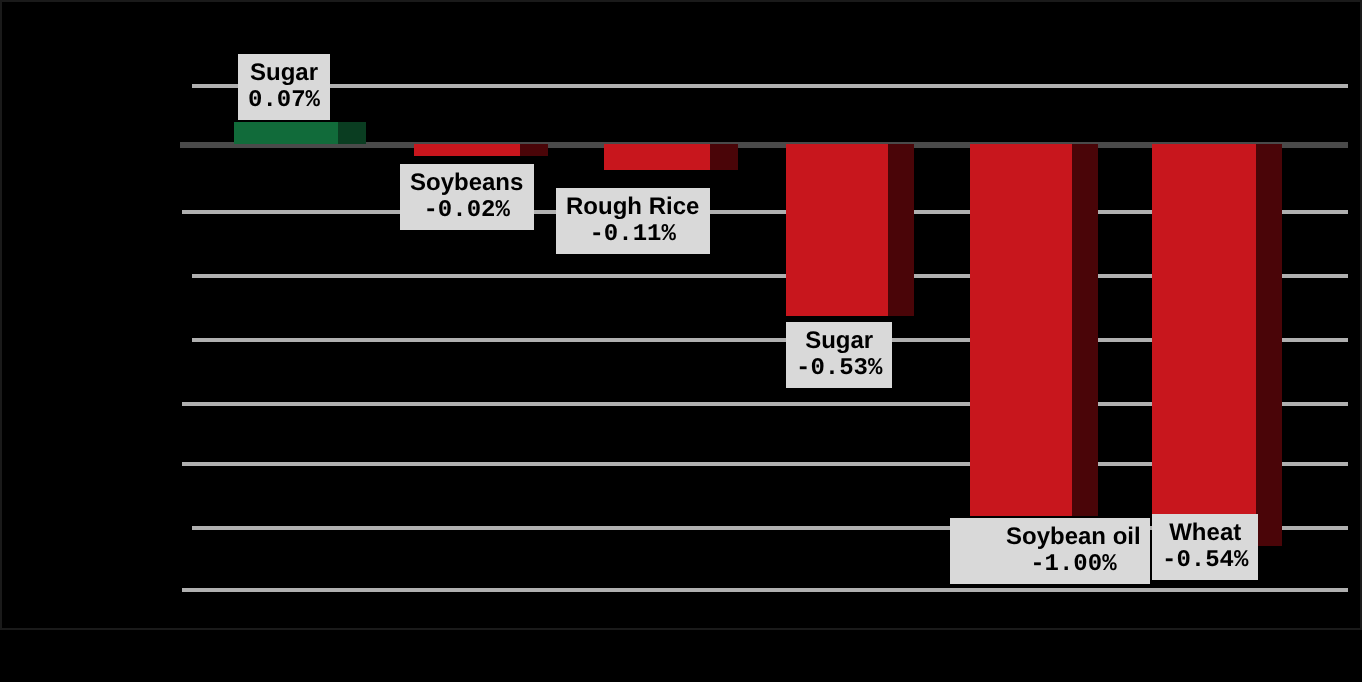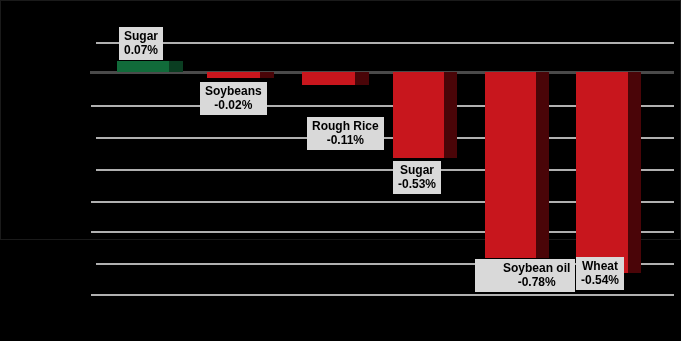--- a/index.html
+++ b/index.html
@@ -10,21 +10,21 @@
   }
   body {
     width: 681px;
     height: 341px;
     overflow: hidden;
     font-family: "Liberation Sans", sans-serif;
   }
   #chart-root {
     position: relative;
     width: 681px;
-    height: 240px;
+    height: 315px;
     background: #000000;
     box-sizing: border-box;
     border: 1px solid #1a1a1a;
   }
   .plot-area {
     position: absolute;
     left: 0;
     top: 0;
     width: 681px;
     height: 341px;
@@ -67,20 +67,21 @@
     text-align: center;
     padding: 2px 5px 3px 5px;
     white-space: nowrap;
     box-sizing: border-box;
   }
   .label-name {
     display: block;
   }
   .label-value {
     display: block;
+    font-family: Liberation Mono, monospace;
   }
 </style>
 </head>
 <body>
 
 <div id="chart-root">
 
   <div class="plot-area">
 
     <div class="gridline" style="left:95px;  top:41px;  width:578px;"></div>
@@ -126,33 +127,33 @@
     <div class="label-box" style="left:118px; top:26px;">
       <span class="label-name">Sugar</span>
       <span class="label-value">0.07%</span>
     </div>
 
     <div class="label-box" style="left:199px; top:81px;">
       <span class="label-name">Soybeans</span>
       <span class="label-value">-0.02%</span>
     </div>
 
-    <div class="label-box" style="left:306px; top:93px;margin-top:23px;">
+    <div class="label-box" style="left:277px; top:93px;">
       <span class="label-name">Rough Rice</span>
       <span class="label-value">-0.11%</span>
     </div>
 
     <div class="label-box" style="left:392px; top:160px;">
       <span class="label-name">Sugar</span>
       <span class="label-value">-0.53%</span>
     </div>
 
     <div class="label-box" style="left:474px; top:258px;padding-left:28px;">
       <span class="label-name">Soybean oil</span>
-      <span class="label-value">-0.78%</span>
+      <span class="label-value">-1.00%</span>
     </div>
 
     <div class="label-box" style="left:575px; top:256px;">
       <span class="label-name">Wheat</span>
       <span class="label-value">-0.54%</span>
     </div>
 
   </div>
 </div>
 

